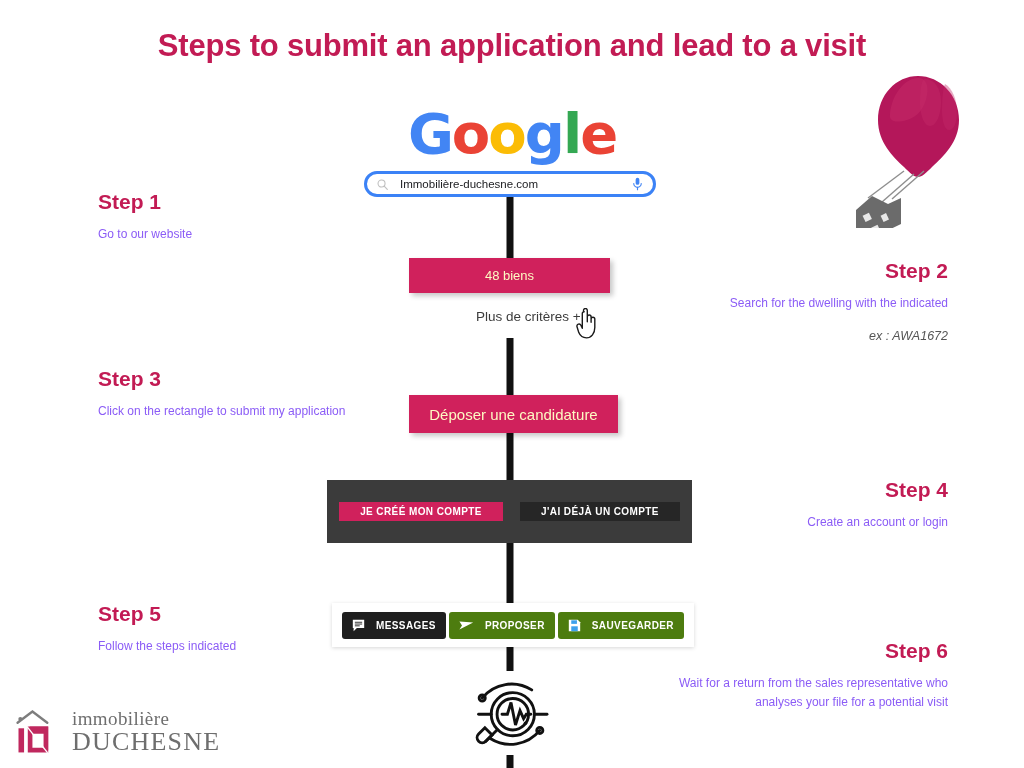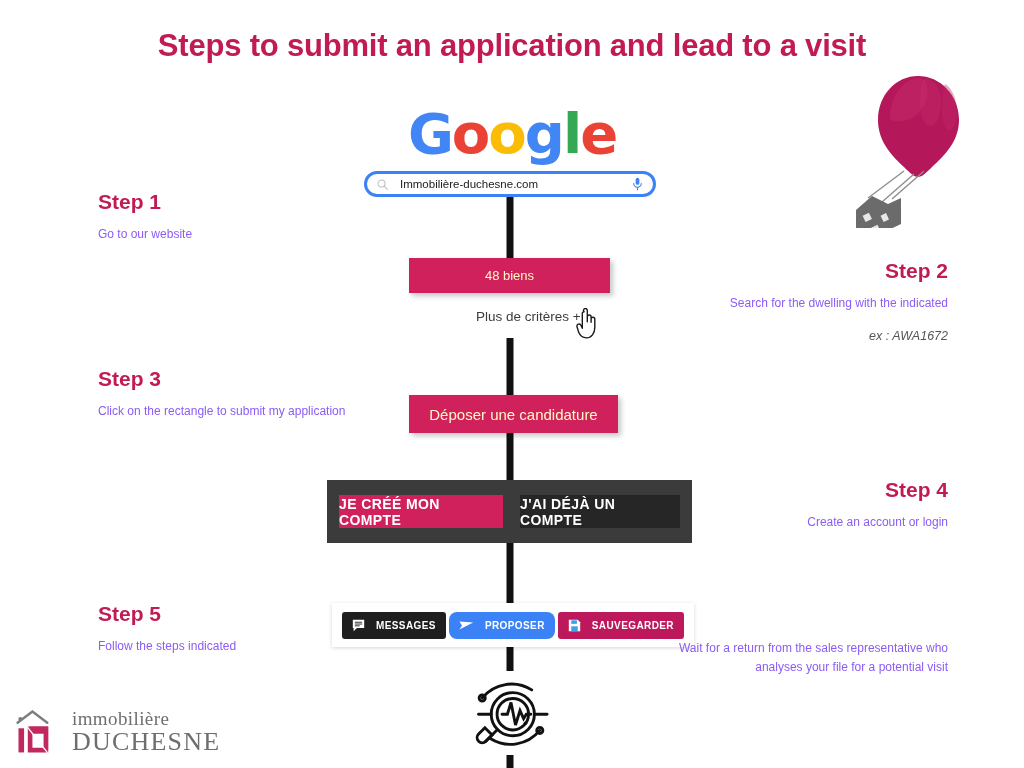--- a/index.html
+++ b/index.html
@@ -81,44 +81,44 @@
 
   
   .account-band{
     position:absolute; left:327px; top:480px;
     width:365px; height:63px;
     background:#3b3b3b;
     display:flex; align-items:center; justify-content:space-between;
     padding:0 12px; box-sizing:border-box;
   }
   .acct-btn{
-    height:33px; display:flex; align-items:center; justify-content:center;
-    color:#ffffff; font-size:14px; font-weight:bold; letter-spacing:.4px;
+    height:19px; display:flex; align-items:center; justify-content:center;
+    color:#ffffff; font-size:10px; font-weight:bold; letter-spacing:.4px;
   }
   #acct-create{ width:164px; background:#D0215C; }
   #acct-login { width:160px; background:#262626; }
 
   
   .toolbar{
     position:absolute; left:332px; top:603px;
     width:362px; height:44px;
     background:#ffffff;
     box-shadow:0 1px 4px rgba(0,0,0,.16);
     display:flex; align-items:center; justify-content:space-between;
     padding:0 10px; box-sizing:border-box;
   }
   .tb-btn{
     height:27px; border-radius:3px;
     display:flex; align-items:center; justify-content:center;
     color:#ffffff; font-size:10px; font-weight:bold; letter-spacing:.4px;
     padding:0 10px; gap:11px;
   }
   #tb-messages{ background:#1f1f1f; }
-  #tb-proposer{ background:#3b82f6;border-radius:8px; }
-  #tb-sauvegarder{ background:#be185d; }
+  #tb-proposer{ background:#4d7c0f; }
+  #tb-sauvegarder{ background:#4d7c0f; }
   .tb-ico{flex:0 0 auto;display:block;}
 
   
   .analysis-icon{
     position:absolute; left:466px; top:671px; width:90px; height:90px;
   }
 
   
   .step{position:absolute;}
   .step-head{
@@ -266,20 +266,21 @@
     <div class="step-head">Step 4</div>
     <div class="step-body">Create an account or login</div>
   </div>
 
   <div class="step" id="step5">
     <div class="step-head">Step 5</div>
     <div class="step-body">Follow the steps indicated</div>
   </div>
 
   <div class="step align-right" id="step6">
+    <div class="step-head">Step 6</div>
     <div class="step-body">Wait for a return from the sales representative who analyses your file for a potential visit</div>
   </div>
 
   <svg class="balloon" viewBox="0 0 150 160">
     <path d="M52 52c0-25 18-44 40-44s41 19 41 44c0 22-16 37-27 47-6 6-10 10-14 10s-8-4-14-10C67 89 52 74 52 52z" fill="#B4175A"></path>
     <path d="M64 46c2-21 16-36 28-36 7 0 11 6 9 17-2 12-9 22-20 25-11 3-18 2-17-6z" fill="#C42A68" opacity=".55"></path>
     <path d="M99 11c9 0 16 9 16 23 0 13-5 24-11 24s-10-11-10-24c0-14 2-23 5-23z" fill="#C42A68" opacity=".45"></path>
     <path d="M119 16c7 4 12 15 12 28 0 10-3 18-8 18-4 0-7-8-7-19 0-12 1-23 3-27z" fill="#C42A68" opacity=".4"></path>
     <g stroke="#8e8e8e" stroke-width="1.4" fill="none">
       <line x1="78" y1="103" x2="42" y2="130"></line>

